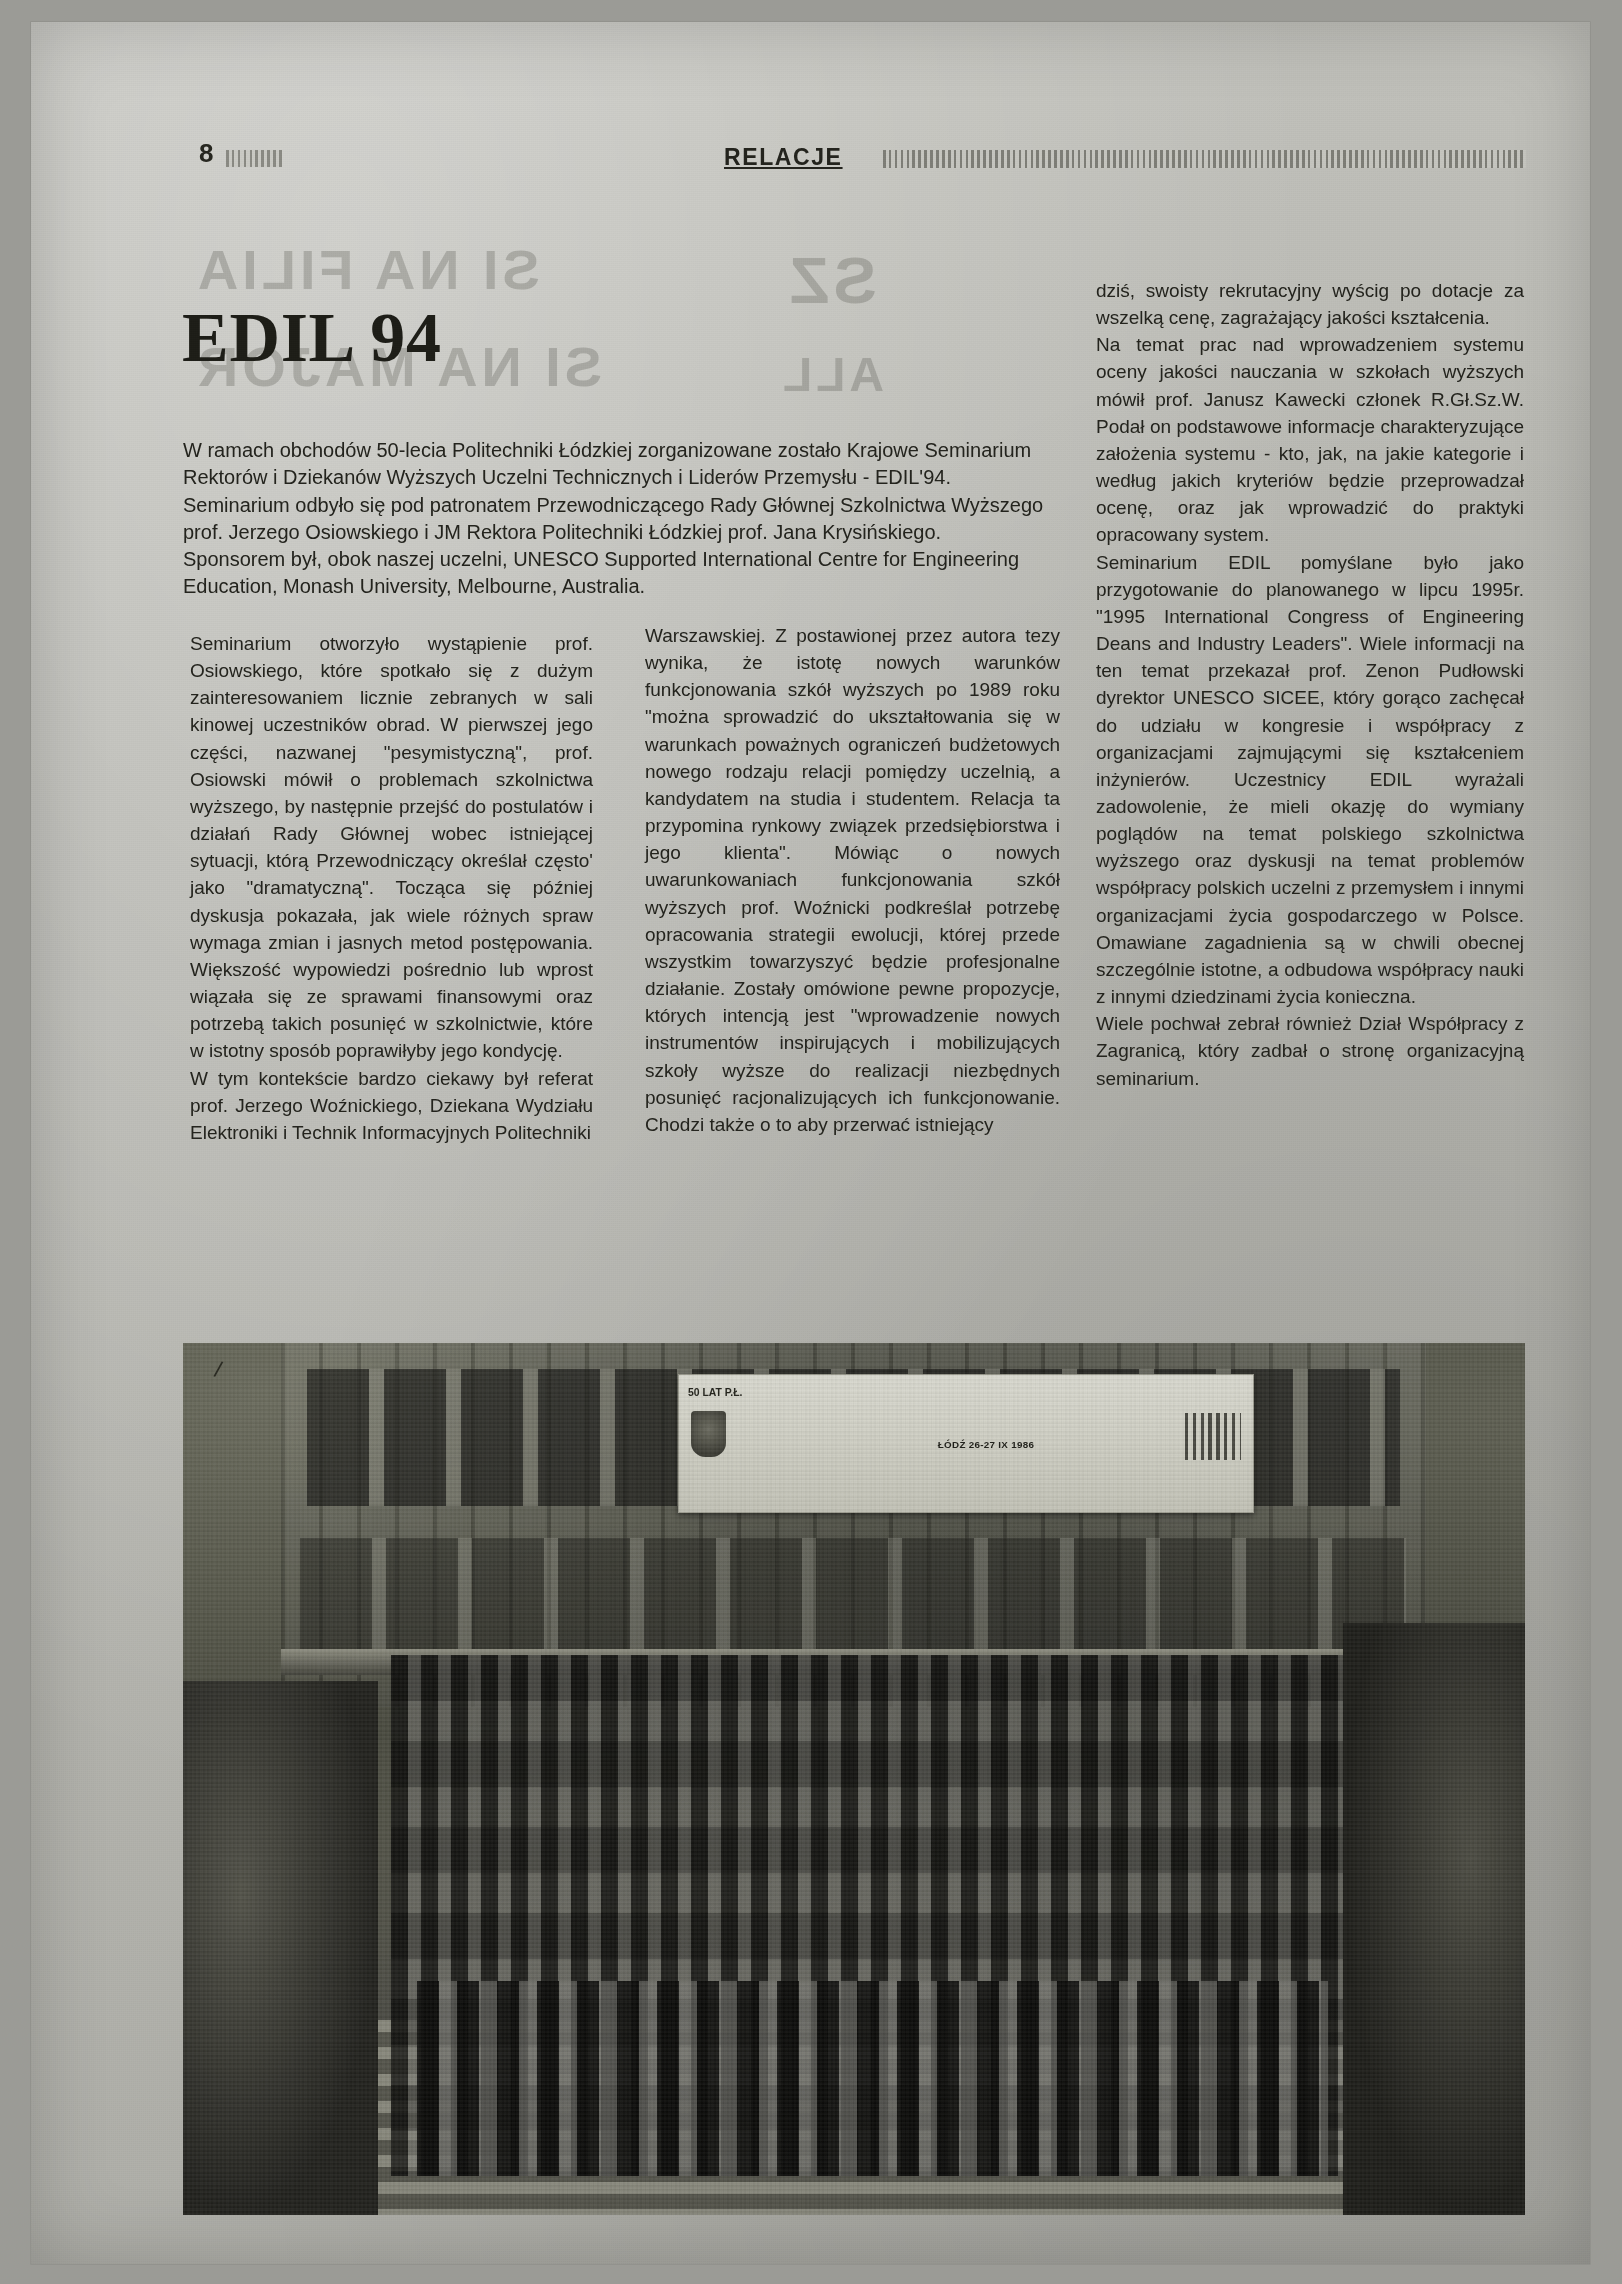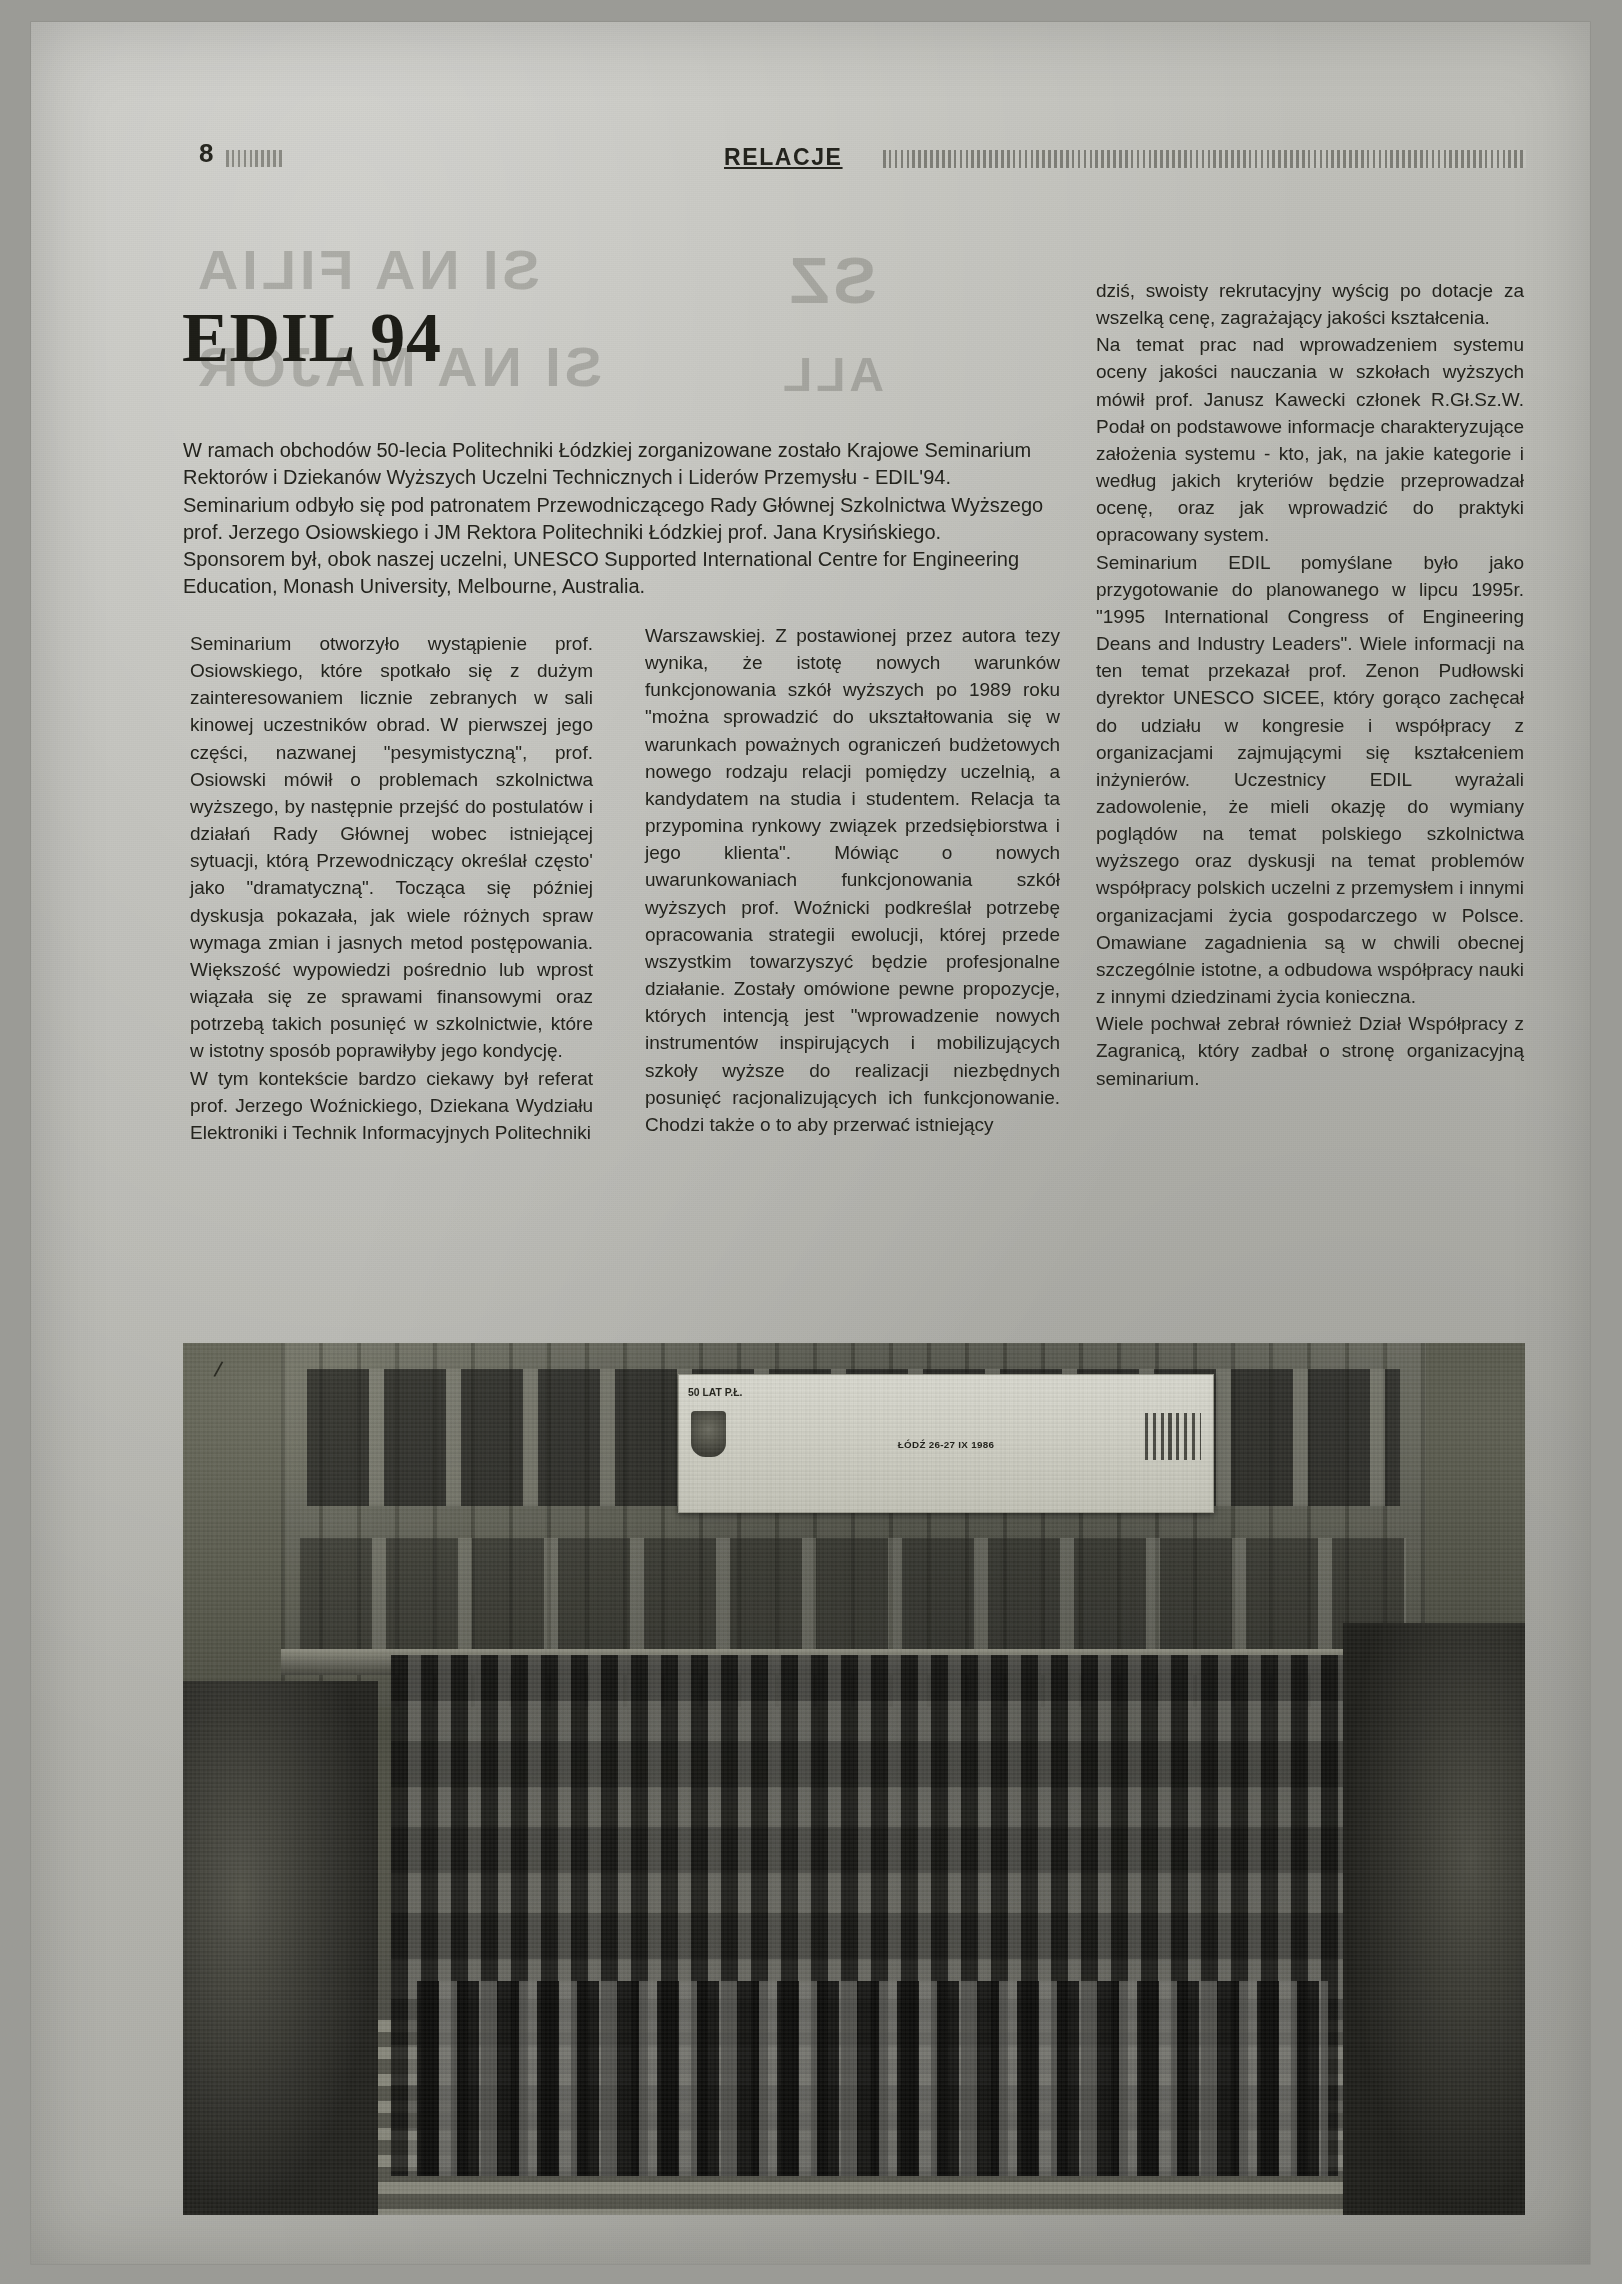--- a/index.html
+++ b/index.html
@@ -184,20 +184,21 @@
   }
   .banner {
     position: absolute;
     left: 495px; top: 31px; width: 534px; height: 137px;
     background: linear-gradient(180deg,#d9d9cf,#c2c2b6);
     box-shadow: 0 2px 6.5px rgba(0,0,0,0.5);
     border: 0.7px solid #9a9a8e;
     display: flex;
     align-items: center;
     justify-content: center;
+    padding-left: 40px;
   }
   .banner-text {
     font-size: 13.7px;
     line-height: 1.28;
     font-weight: bold;
     letter-spacing: 0.3px;
     color: #1c1c16;
     text-align: center;
     padding: 0 46px;
   }

